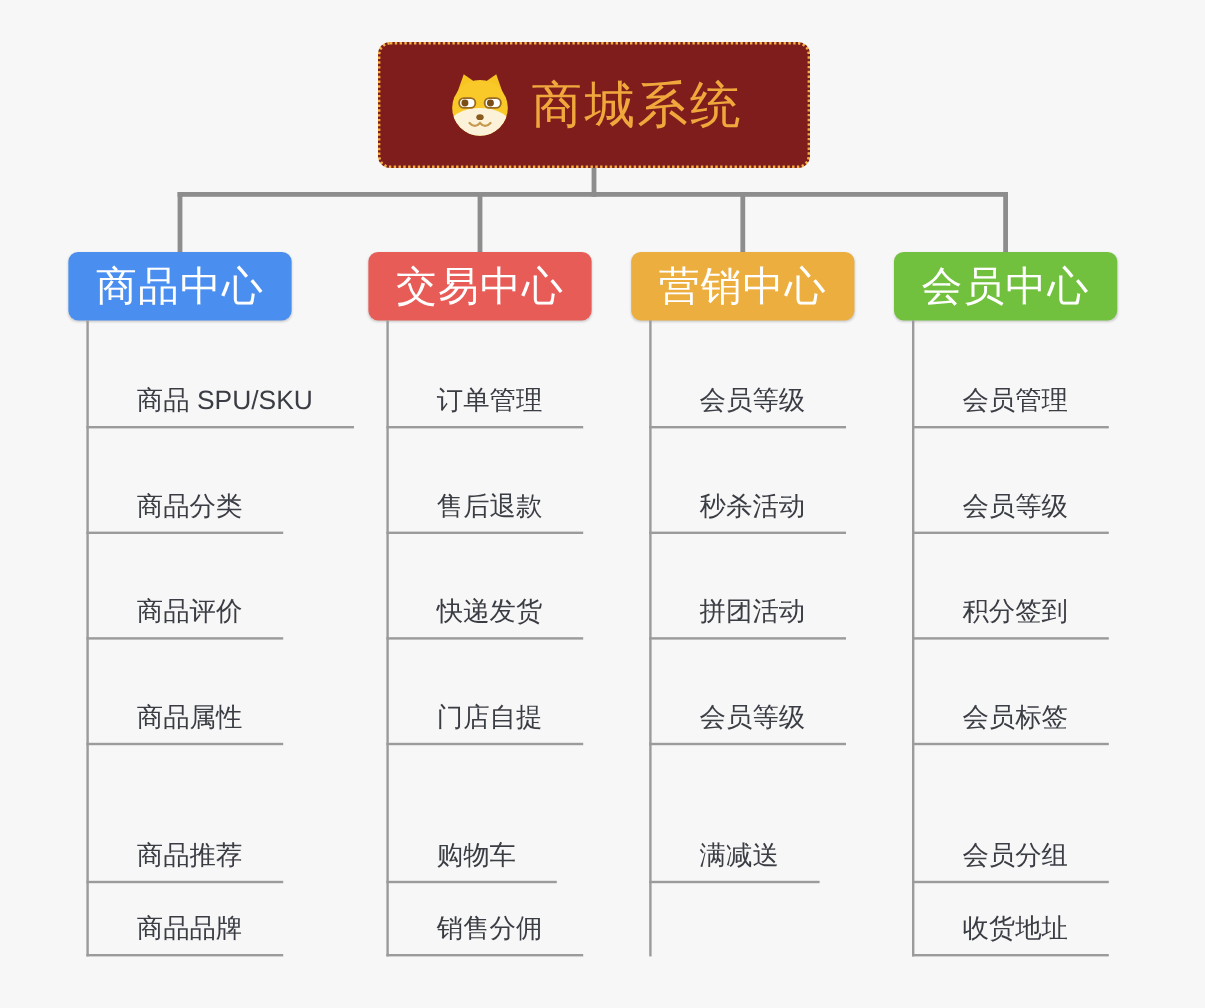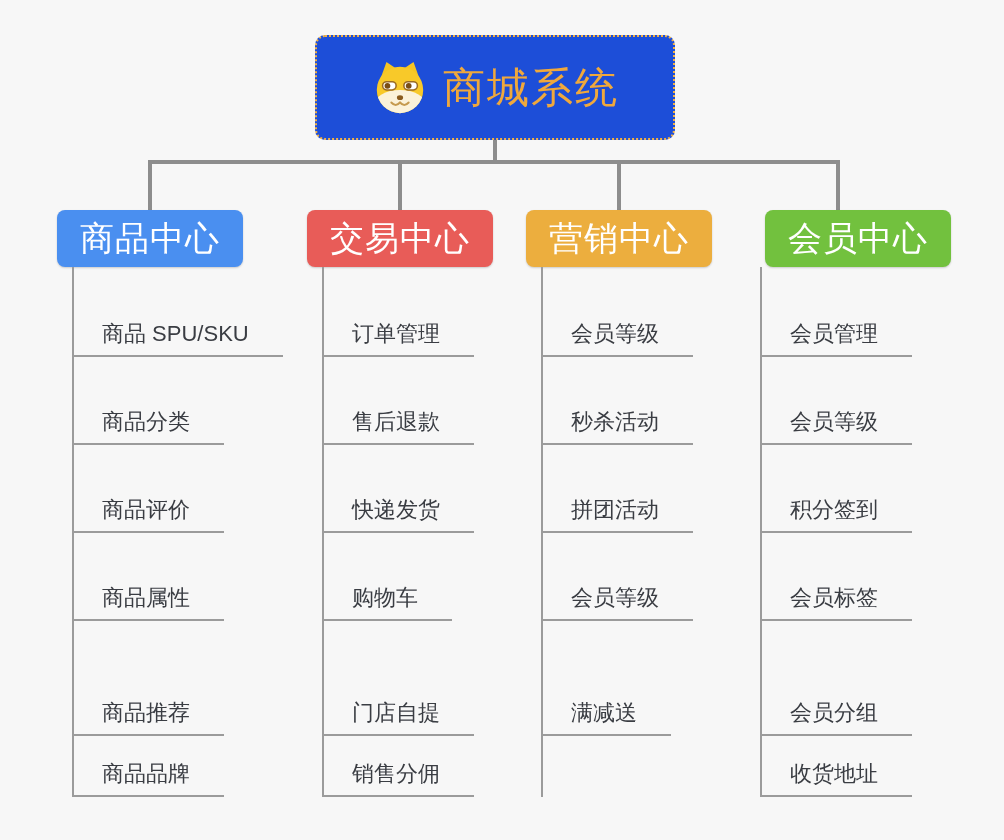--- a/index.html
+++ b/index.html
@@ -7,21 +7,21 @@
     width:1004px;height:840px;
     background:#f7f7f7;
     font-family:"Liberation Sans","DejaVu Sans",sans-serif;
     overflow:hidden;position:relative;
   }
   .stage{position:absolute;left:0;top:0;width:1004px;height:840px;}
 
   
   .root-node{
     position:absolute;left:315px;top:35px;width:360px;height:105px;
-    background:#1d4ed8;border:2px dotted #f2b143;border-radius:10px;
+    background:#7f1d1d;border:2px dotted #f2b143;border-radius:10px;
     box-sizing:border-box;
     display:flex;align-items:center;justify-content:center;gap:14px;text-align:center;
   }
   .root-title{font-size:42px;color:#f0a83c;letter-spacing:2px;}
   .root-icon{width:58px;height:58px;flex:0 0 auto;}
 
   
   .conn{position:absolute;background:#8d8d8d;}
   .conn-root-stub{left:493px;top:140px;width:4px;height:24px;}
   .conn-h{left:148px;top:160px;width:692px;height:4px;}
@@ -44,21 +44,21 @@
     box-shadow:0 1px 2px rgba(0,0,0,.18);
   }
   .branch-line{
     position:absolute;left:15px;top:57px;width:2px;height:530px;
     background:#9b9b9b;
   }
   .leaves{position:absolute;left:0;top:0;width:100%;height:100%;}
   .leaf{
     position:absolute;left:15px;
     font-size:22px;line-height:30px;color:#3a3d43;
-    padding:0 34px 6px 30px;
+    padding:0 34px 6px 42px;
     border-bottom:2px solid #9b9b9b;
     white-space:nowrap;
   }
   .leaf:nth-child(1){top:109px;}
   .leaf:nth-child(2){top:197px;}
   .leaf:nth-child(3){top:285px;}
   .leaf:nth-child(4){top:373px;}
   .leaf:nth-child(5){top:488px;}
   .leaf:nth-child(6){top:549px;}
 </style>
@@ -110,40 +110,40 @@
     </div>
   </div>
 
   <div class="branch branch-1">
     <div class="branch-header" style="background-color: rgb(232, 92, 88);">交易中心</div>
     <div class="branch-line"></div>
     <div class="leaves">
       <div class="leaf">订单管理</div>
       <div class="leaf">售后退款</div>
       <div class="leaf">快递发货</div>
+      <div class="leaf">门店自提</div>
       <div class="leaf">购物车</div>
-      <div class="leaf">门店自提</div>
       <div class="leaf">销售分佣</div>
     </div>
   </div>
 
   <div class="branch branch-2">
     <div class="branch-header" style="background-color: rgb(236, 174, 62);">营销中心</div>
     <div class="branch-line"></div>
     <div class="leaves">
       <div class="leaf">会员等级</div>
       <div class="leaf">秒杀活动</div>
       <div class="leaf">拼团活动</div>
       <div class="leaf">会员等级</div>
       <div class="leaf">满减送</div>
     </div>
   </div>
 
   <div class="branch branch-3">
-    <div class="branch-header" style="background-color: rgb(114, 193, 62); margin-left: 20px;">会员中心</div>
+    <div class="branch-header" style="background-color: rgb(114, 193, 62);">会员中心</div>
     <div class="branch-line"></div>
     <div class="leaves">
       <div class="leaf">会员管理</div>
       <div class="leaf">会员等级</div>
       <div class="leaf">积分签到</div>
       <div class="leaf">会员标签</div>
       <div class="leaf">会员分组</div>
       <div class="leaf">收货地址</div>
     </div>
   </div>

